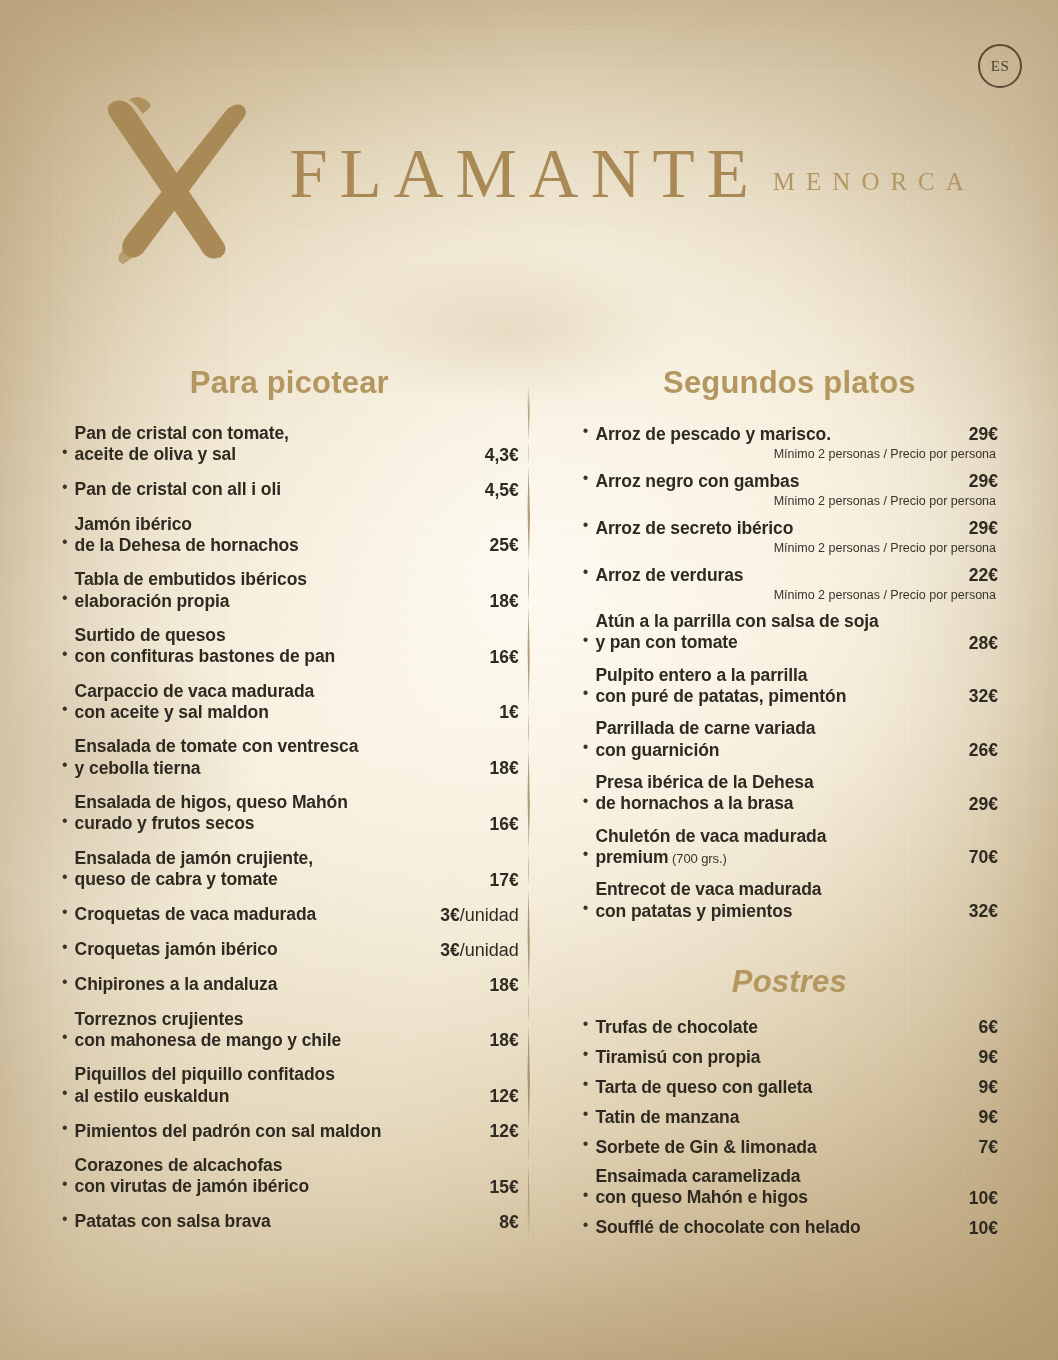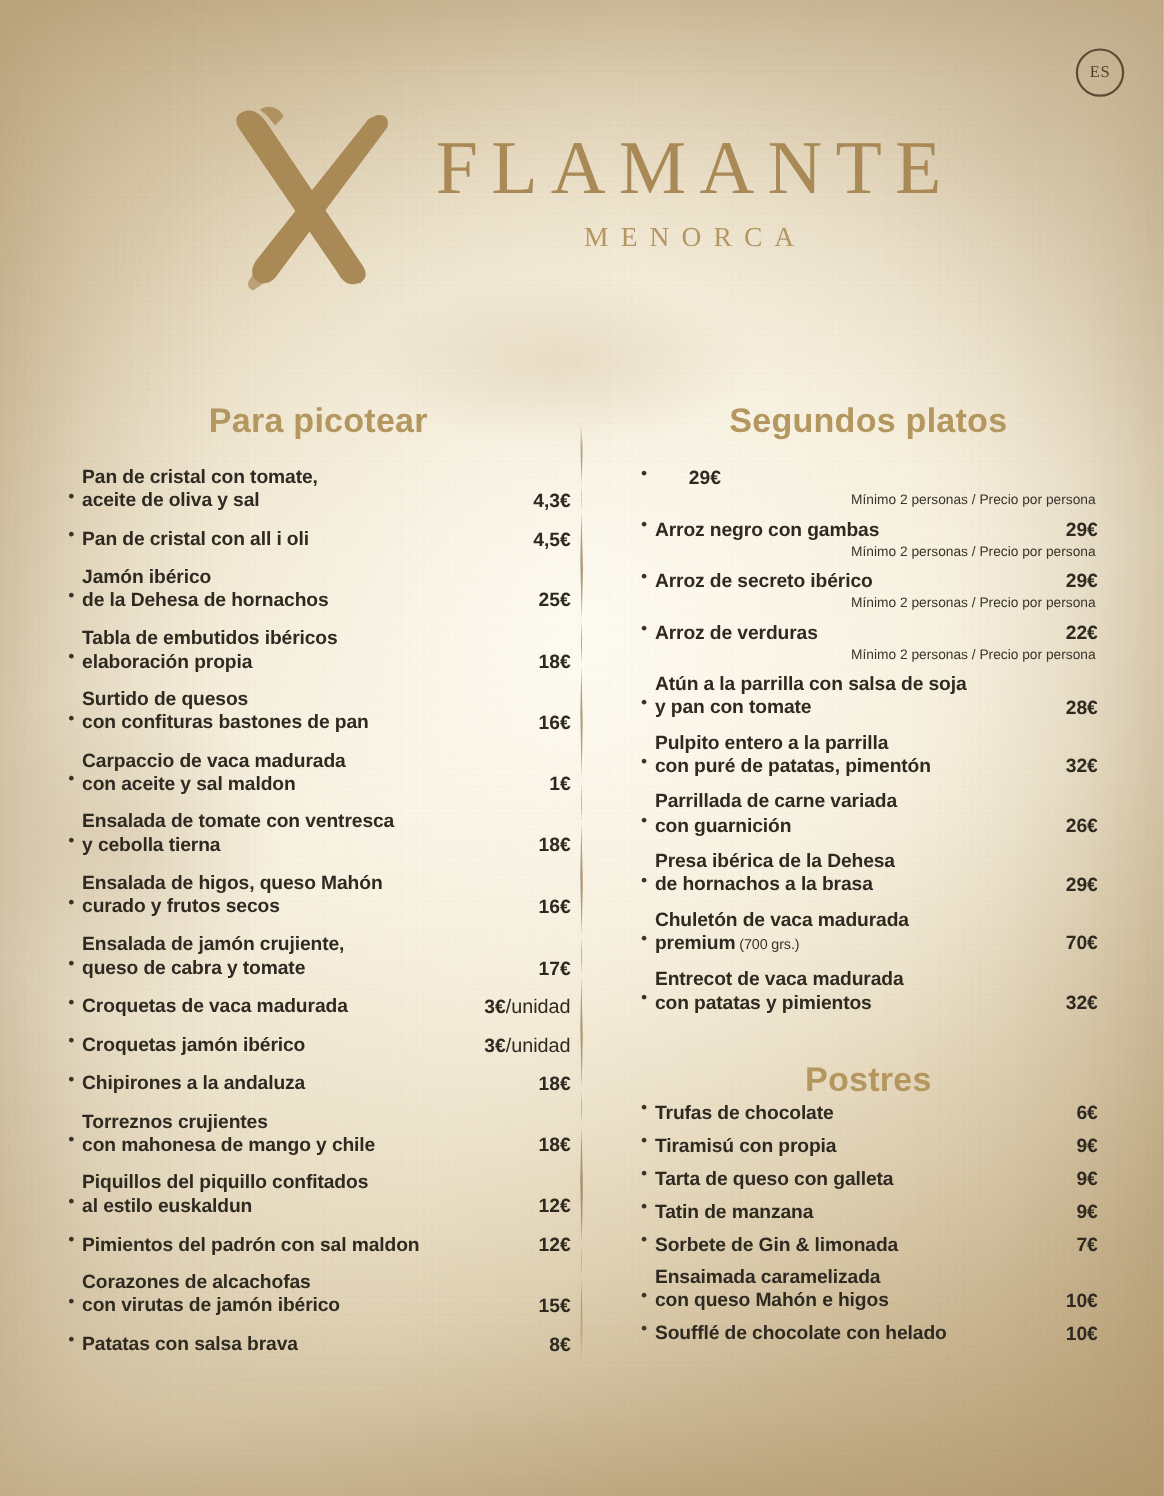--- a/index.html
+++ b/index.html
@@ -90,21 +90,21 @@
   .logo-mark {
     width: 190px;
     height: 180px;
     position: relative;
     flex: none;
     margin-right: 10px;
   }
   .logo-mark svg { display:block; }
   .brand-block {
     display: flex;
-    flex-direction: column;
+    flex-direction: row;
     align-items: center;
     margin-left: -6px;
   }
   .brand-name {
     font-family: "Liberation Serif", serif;
     font-size: 69px;
     letter-spacing: 12px;
     color: #a98a56;
     line-height: 1;
     padding-left: 12px;
@@ -146,21 +146,21 @@
   }
 
   .section-title {
     font-size: 31px;
     font-weight: bold;
     color: #b3975f;
     text-align: center;
     margin: 0 0 22px 0;
     letter-spacing: 0.2px;
   }
-  .section-title.postres { margin-top: 42px; margin-bottom: 0; }
+  .section-title.postres { margin-top: 42px; margin-bottom: 16px; font-style: italic; }
 
   
   .item {
     display: flex;
     align-items: flex-end;
     margin-bottom: 13px;
     position: relative;
   }
   .bullet {
     color: #3c3328;
@@ -328,20 +328,21 @@
         </div>
     </div>
 
     <div class="divider"></div>
 
     <div class="col col-right">
       <h2 class="section-title">Segundos platos</h2>
       <div id="list-segundos">
           <div class="item">
             <span class="bullet">•</span>
+            <div class="item-name">Arroz de pescado y marisco.</div>
             <div class="price">29€</div>
           </div>
           <div class="subnote">Mínimo 2 personas / Precio por persona</div>
           <div class="item">
             <span class="bullet">•</span>
             <div class="item-name">Arroz negro con gambas</div>
             <div class="price">29€</div>
           </div>
           <div class="subnote">Mínimo 2 personas / Precio por persona</div>
           <div class="item">

